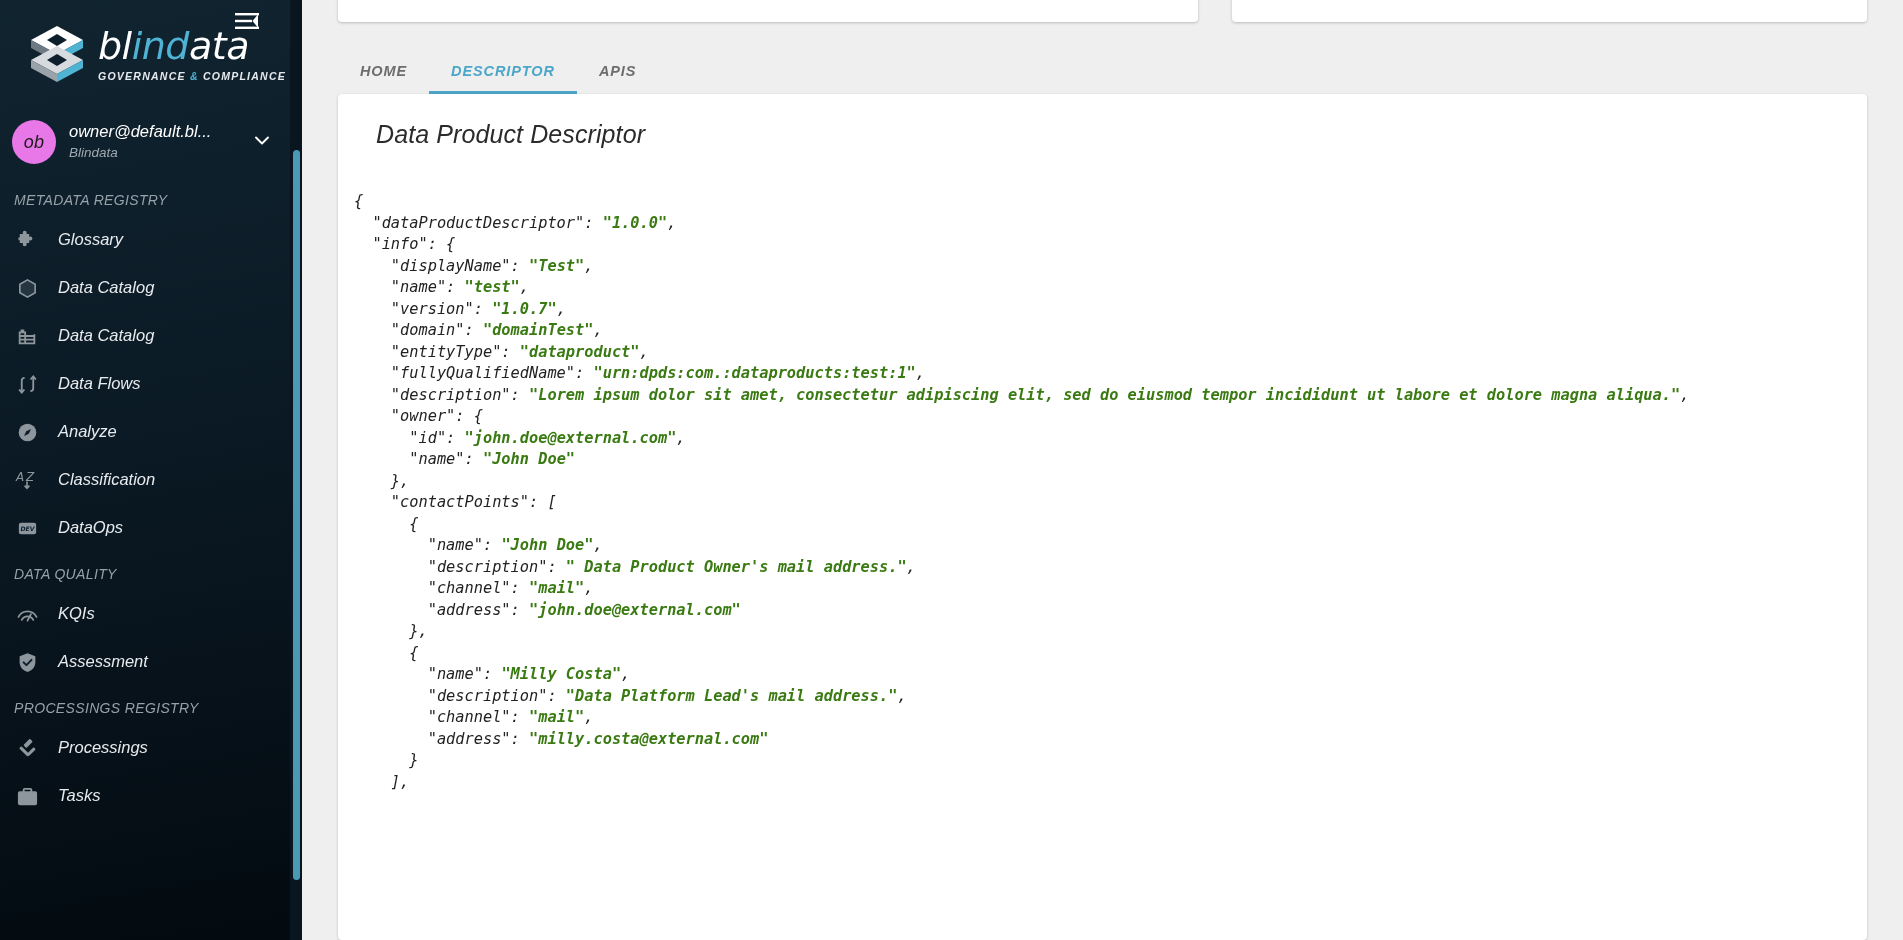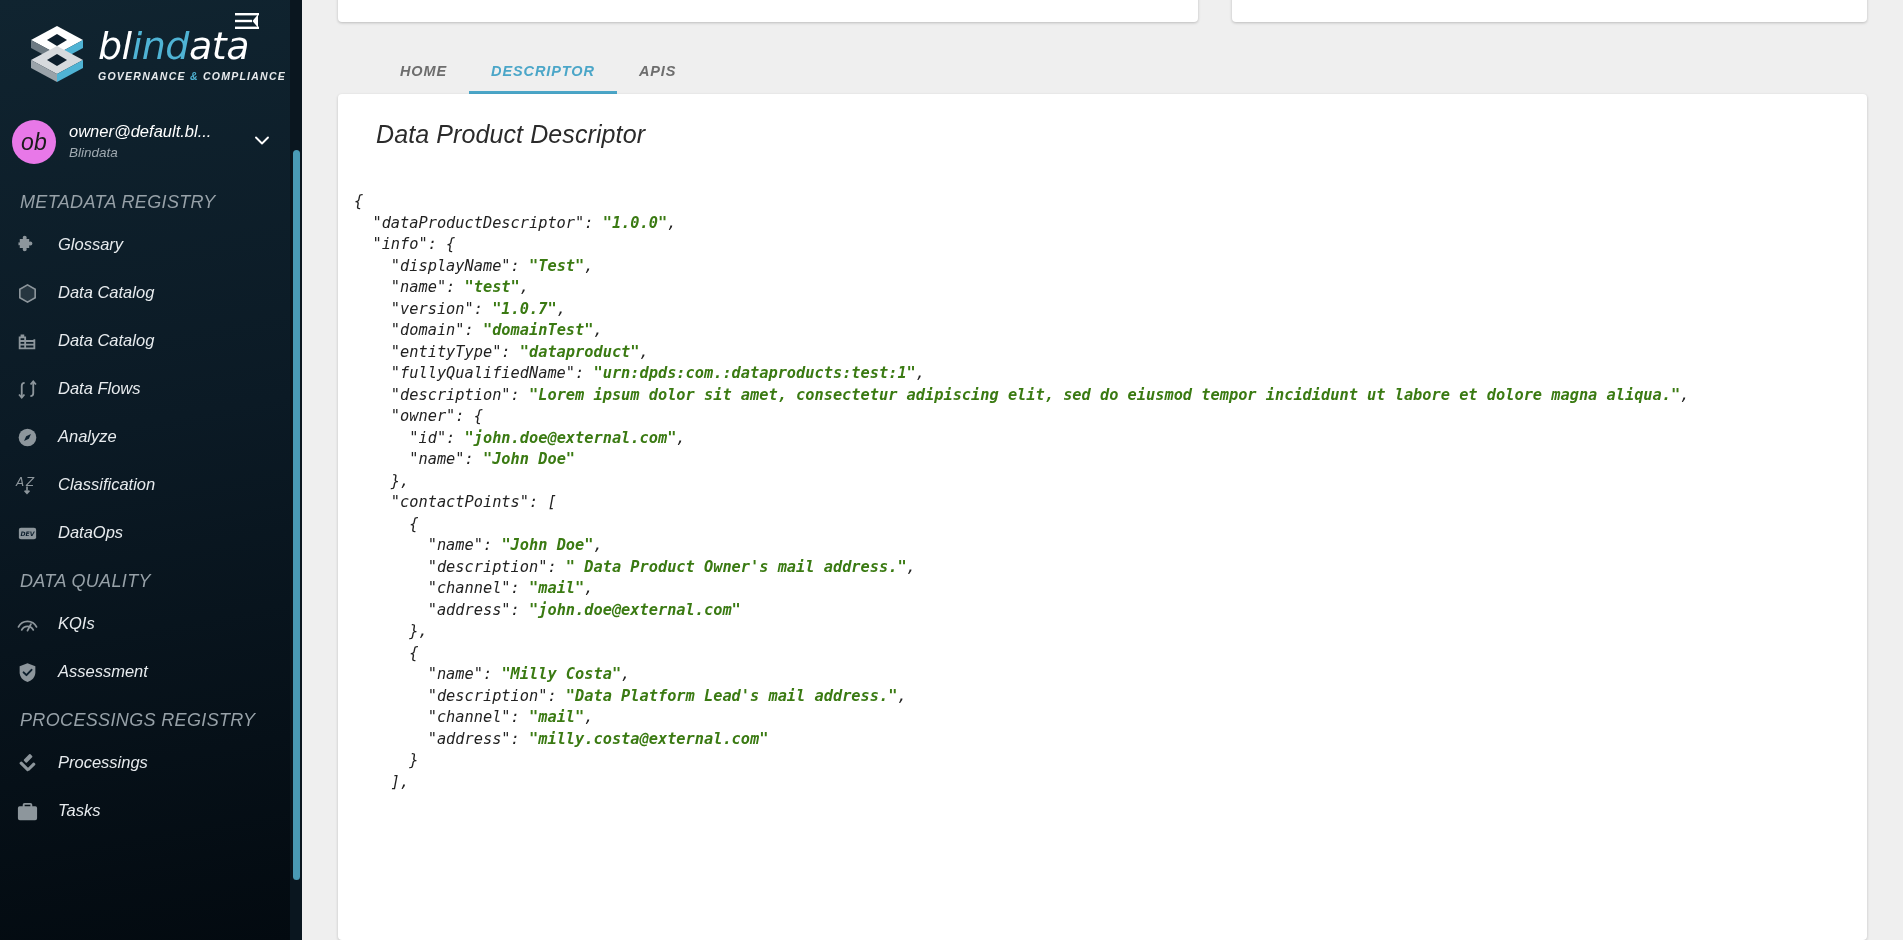--- a/index.html
+++ b/index.html
@@ -61,34 +61,34 @@
   .account {
     display: flex; align-items: center; gap: 13px;
     padding: 14px 18px 14px 12px;
     margin-top: 14px;
     cursor: pointer;
   }
   .avatar {
     width: 44px; height: 44px; flex: 0 0 44px; border-radius: 50%;
     background: #e878e8;
     display: flex; align-items: center; justify-content: center;
-    color: #1b1b1b; font-size: 23px; letter-spacing: .3px;
+    color: #1b1b1b; font-size: 18px; letter-spacing: .3px;
   }
   .acct-text { flex: 1 1 auto; min-width: 0; }
   .acct-name {
     font-size: 16.5px; color: #ffffff; line-height: 1.25;
     white-space: nowrap; overflow: hidden; text-overflow: ellipsis;
   }
   .acct-org { font-size: 13.5px; color: #9fa9b0; line-height: 1.4; margin-top: 2px; }
   .chev { flex: 0 0 20px; color: #ffffff; }
 
   .section-label {
-    font-size: 18px; color: #97a1a8;
+    font-size: 14px; color: #97a1a8;
     letter-spacing: .35px;
-    padding: 14px 0 8px 20px;
+    padding: 14px 0 8px 14px;
   }
   .nav-item {
     display: flex; align-items: center; gap: 18px;
     padding: 11px 0 11px 14px;
     cursor: pointer;
     color: #e7ebee;
   }
   .nav-icon {
     width: 26px; height: 26px; flex: 0 0 26px;
     display: flex; align-items: center; justify-content: center;
@@ -115,21 +115,20 @@
     height: 40px; margin-top: -18px;
   }
   .topcard.a { flex: 0 0 860px; }
   .topcard.b { flex: 1 1 auto; }
 
   .tabs {
     display: flex; align-items: flex-end;
     padding: 0 36px;
     height: 72px;
     gap: 0;
-    margin-left: 40px;
   }
   .tab {
     position: relative;
     padding: 0 22px 16px 22px;
     font-size: 14.5px; font-weight: 700; letter-spacing: .9px;
     color: #6d6d6d;
     cursor: pointer;
     line-height: 1;
     align-self: flex-end;
   }

